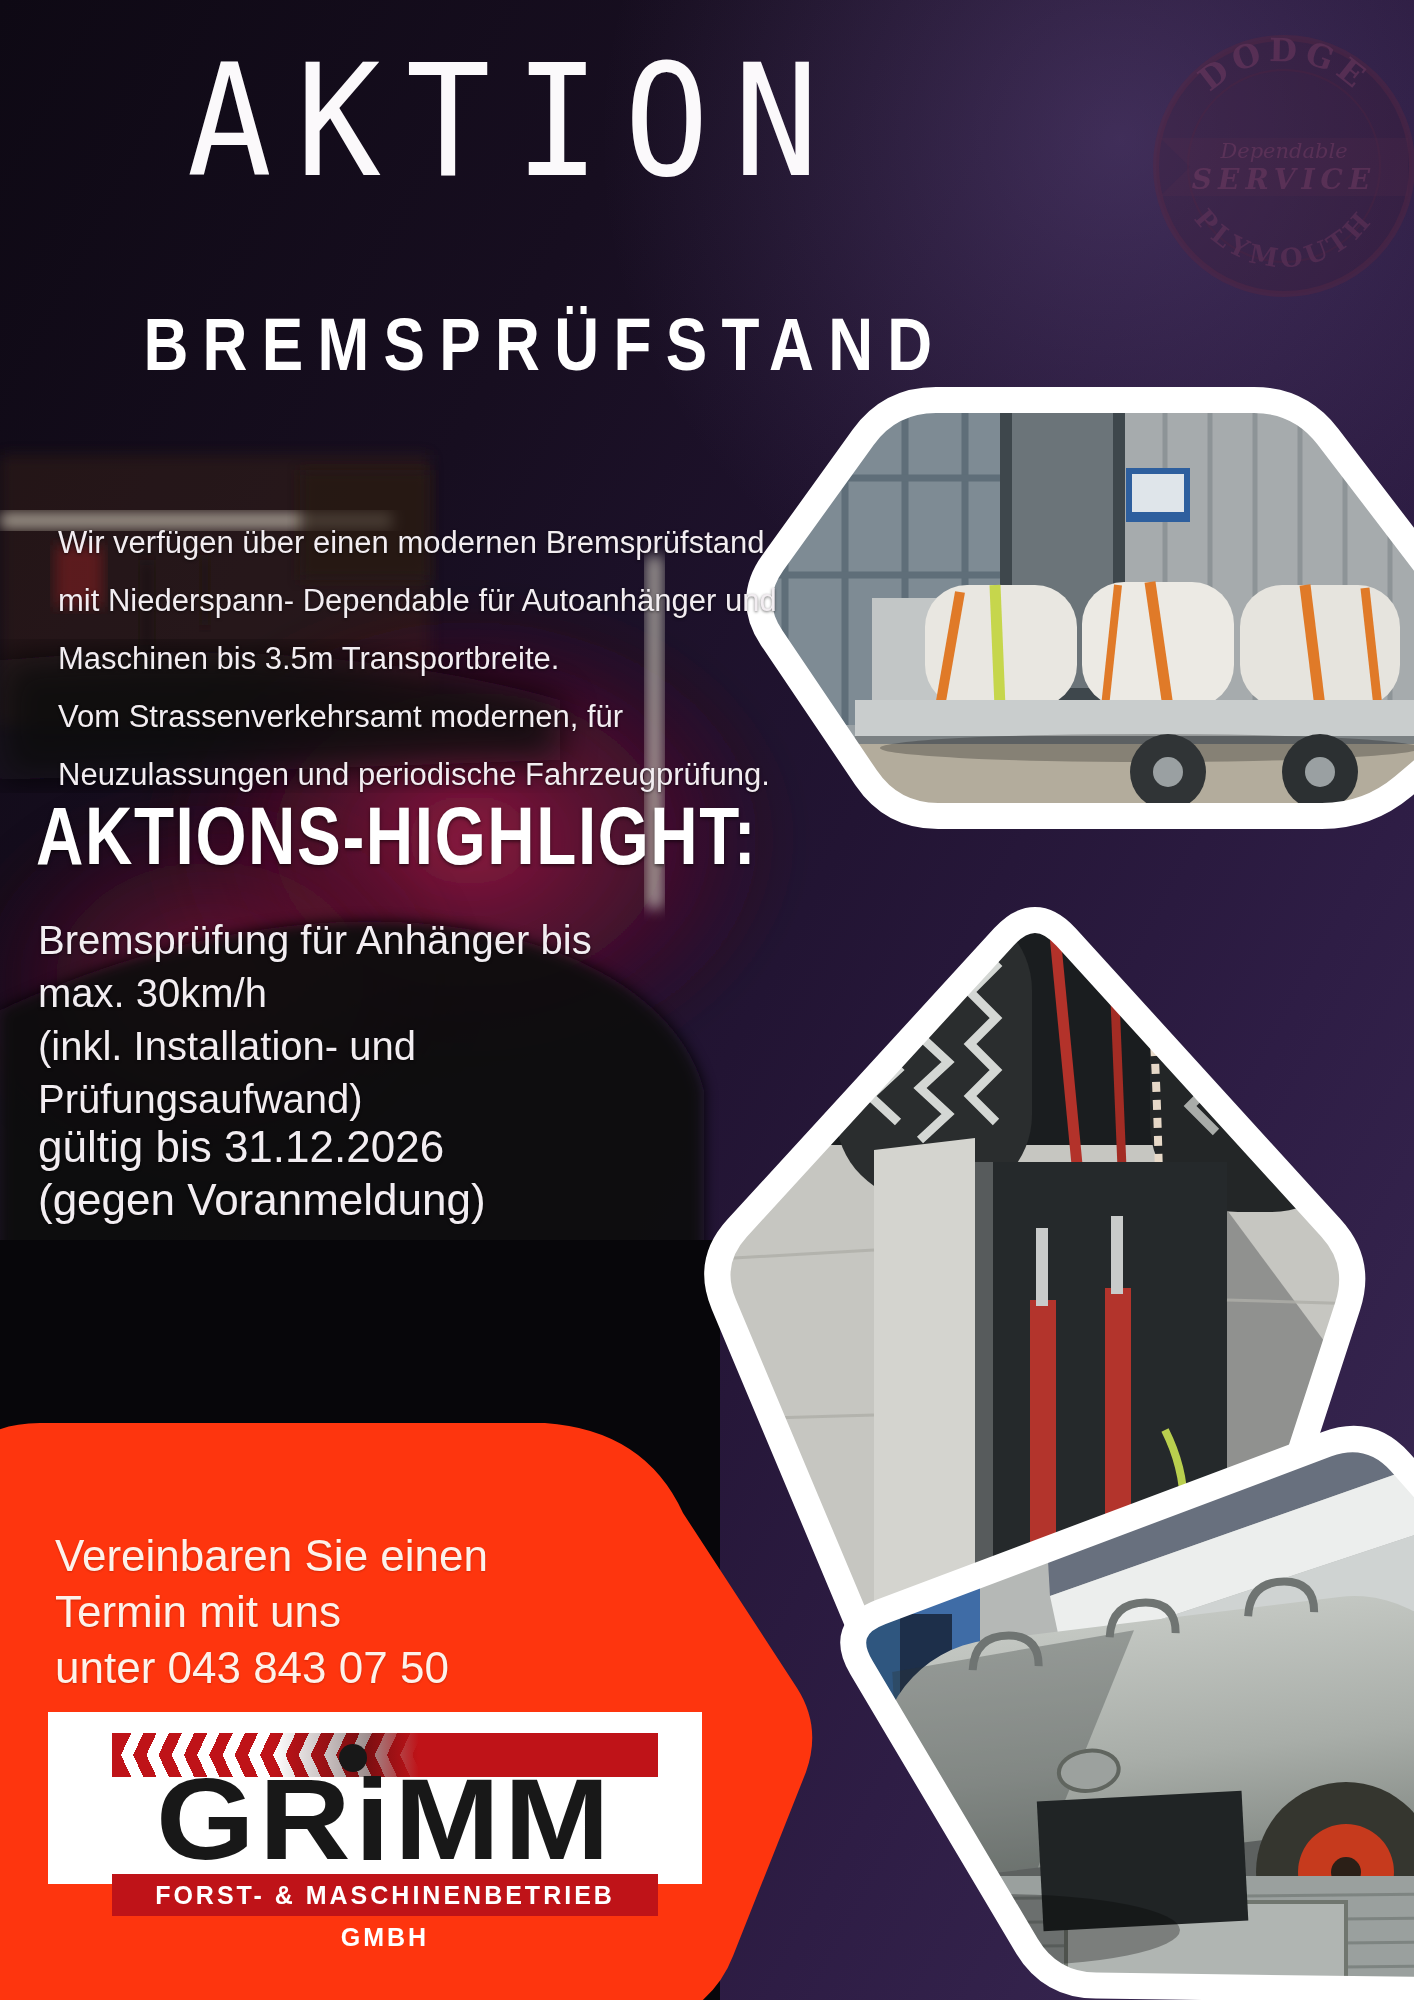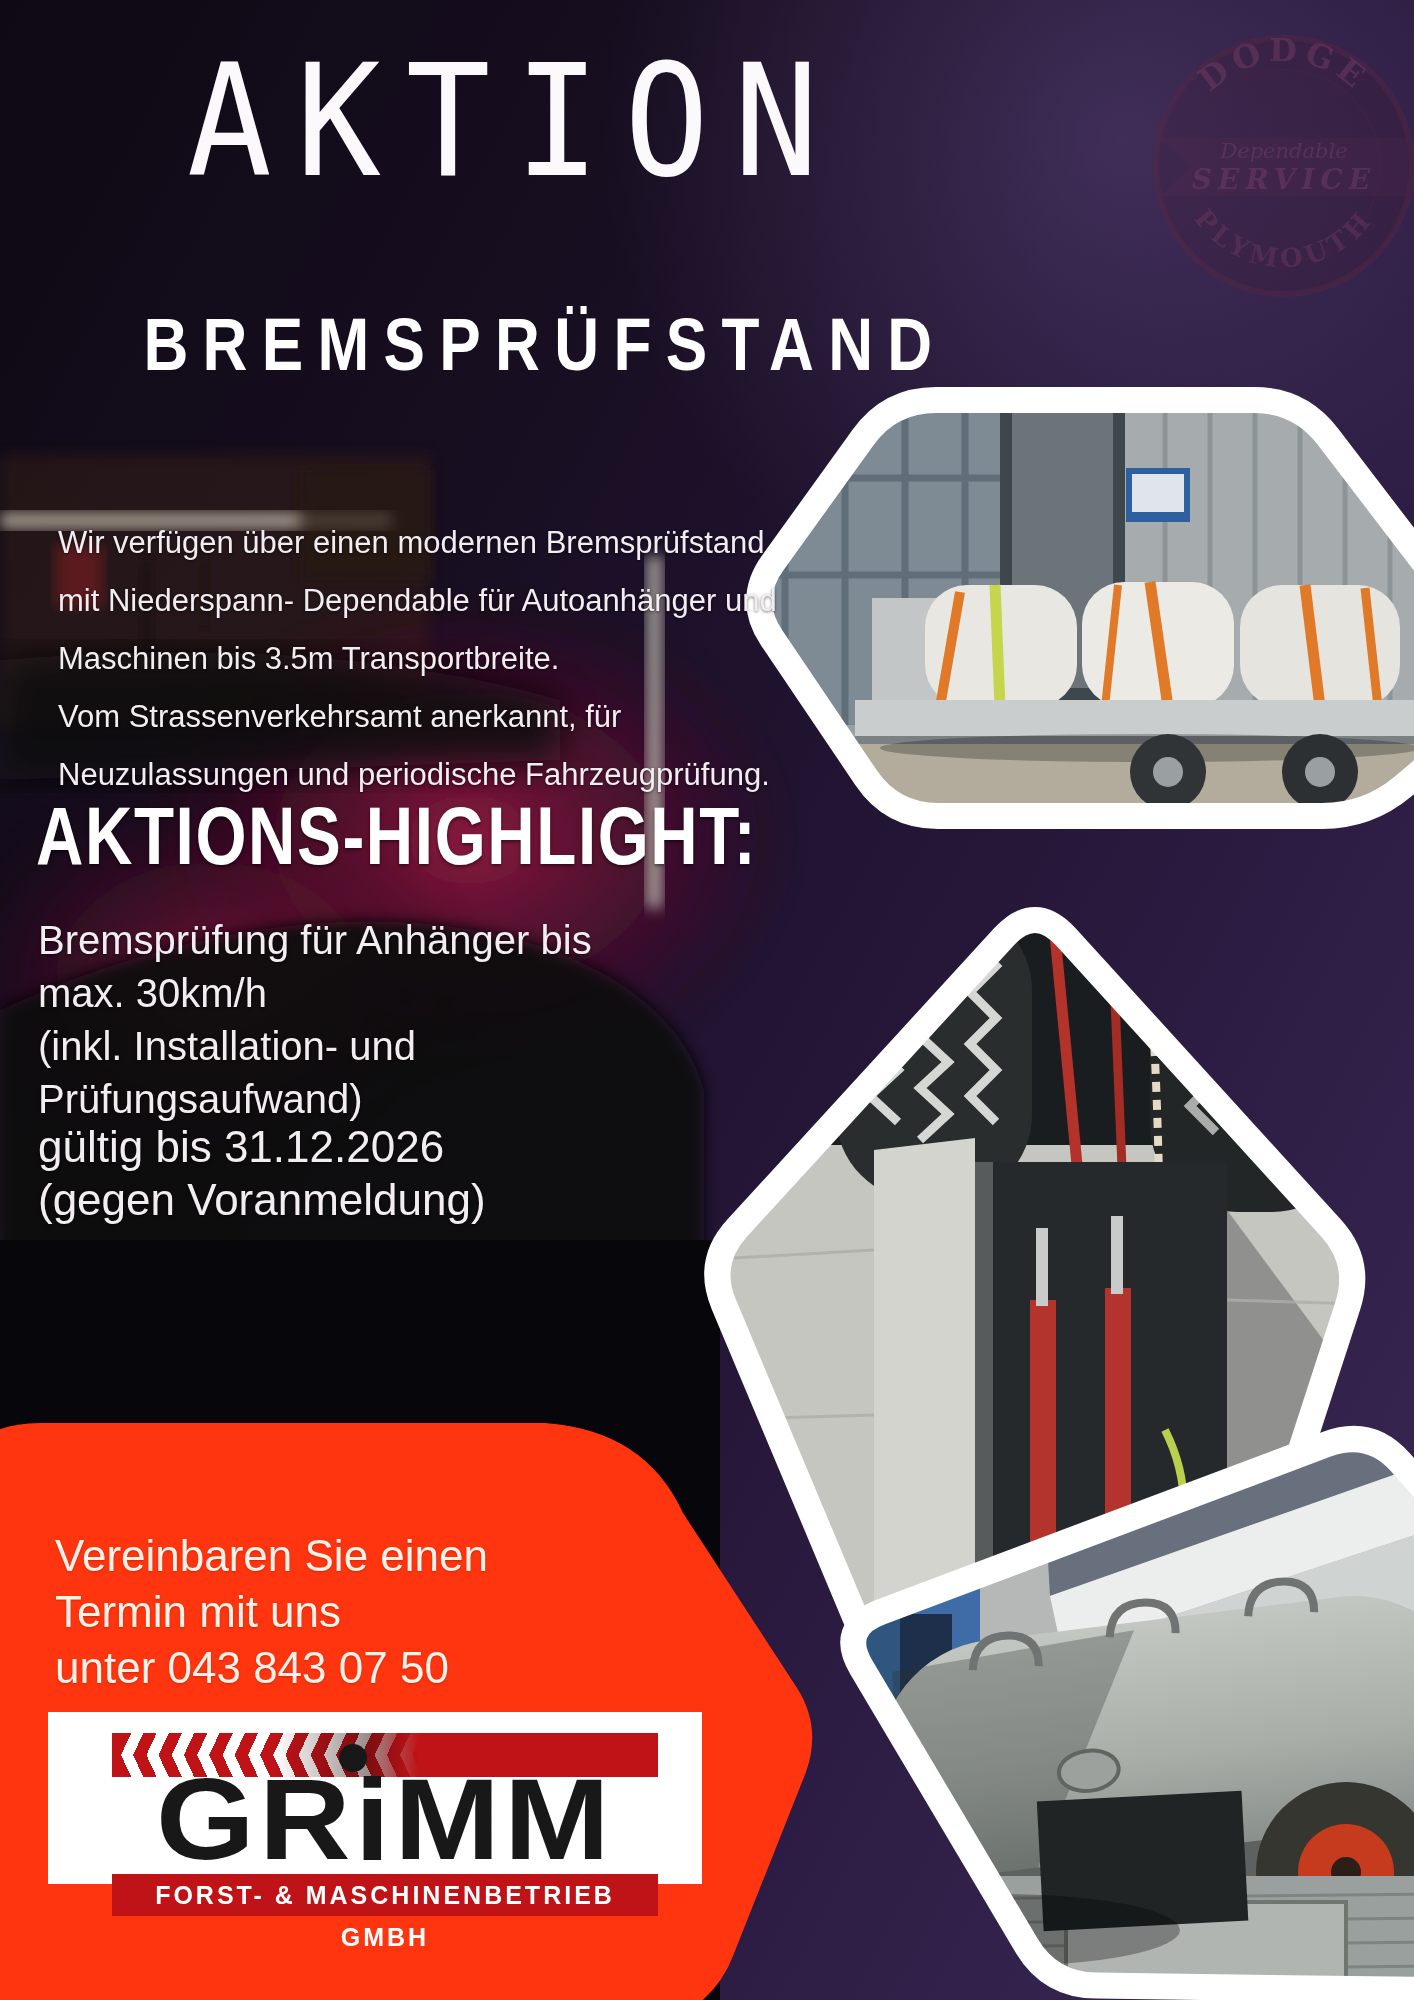--- a/index.html
+++ b/index.html
@@ -278,21 +278,21 @@
     </g>
   </svg>
 
   <div class="abs title">AKTION</div>
   <div class="abs subtitle">BREMSPRÜFSTAND</div>
 
   <div class="abs intro body-text">
     <div>Wir verfügen über einen modernen Bremsprüfstand</div>
     <div>mit Niederspann- Dependable für Autoanhänger und</div>
     <div>Maschinen bis 3.5m Transportbreite.</div>
-    <div>Vom Strassenverkehrsamt anerkannt, für</div>
+    <div>Vom Strassenverkehrsamt modernen, für</div>
     <div>Neuzulassungen und periodische Fahrzeugprüfung.</div>
   </div>
 
   <div class="abs heading">AKTIONS-HIGHLIGHT:</div>
 
   <div class="abs offer body-text">
     <div>Bremsprüfung für Anhänger bis max. 30km/h</div>
     <div>(inkl. Installation- und Prüfungsaufwand)</div>
   </div>
 

